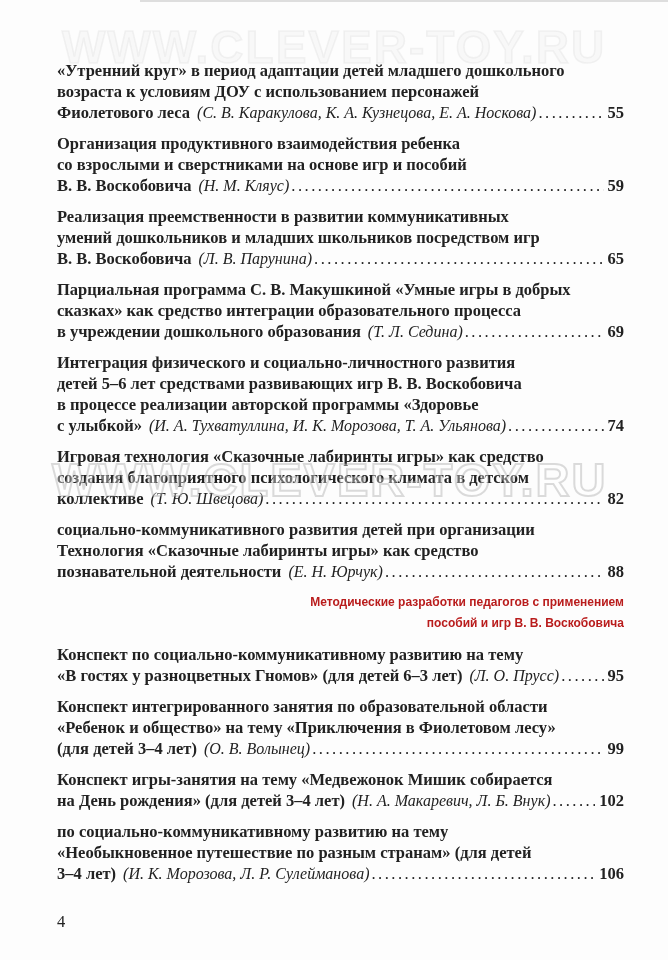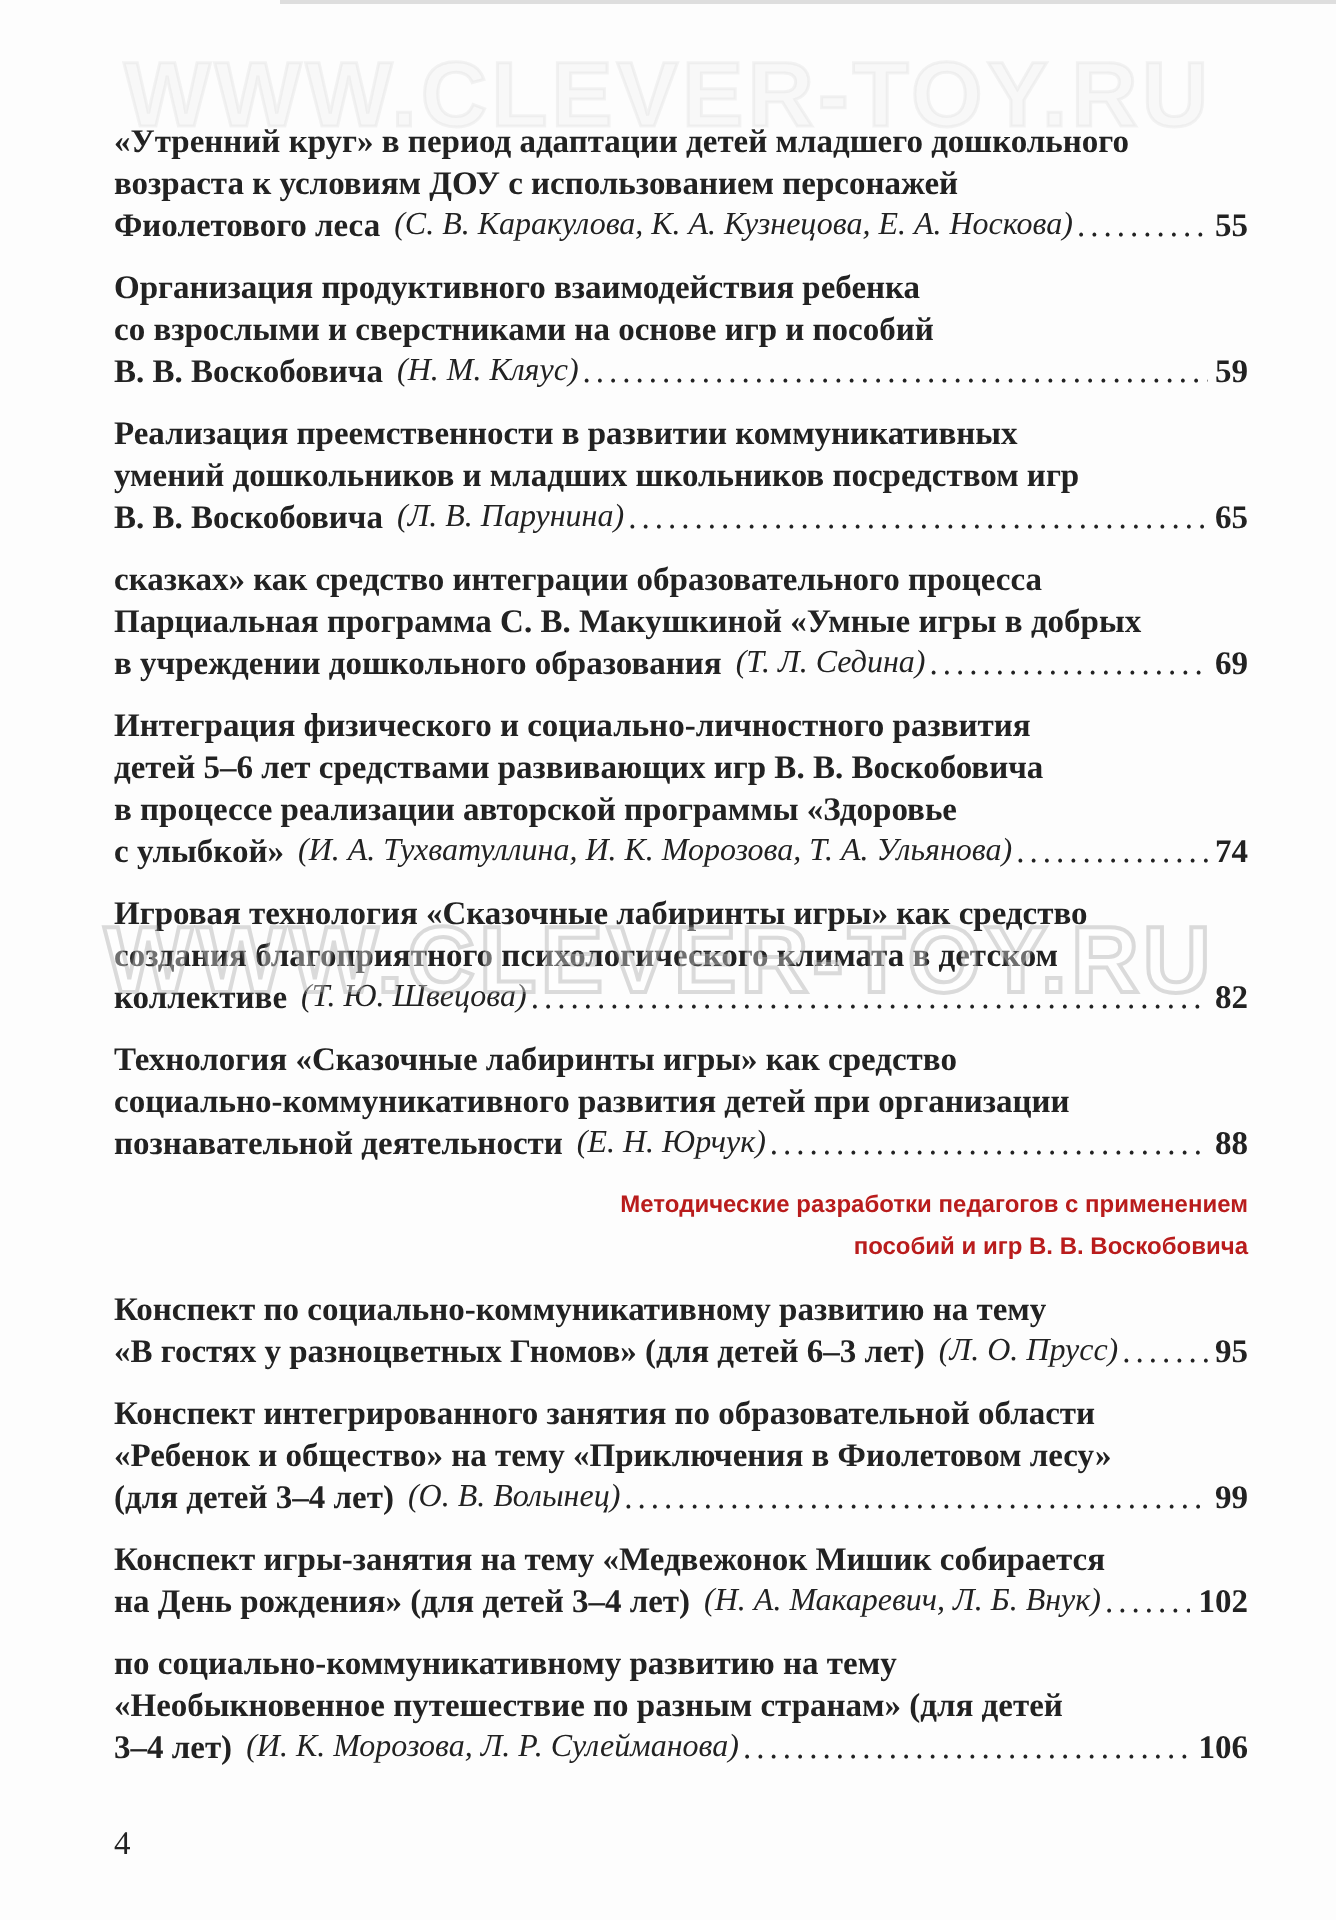--- a/index.html
+++ b/index.html
@@ -131,22 +131,22 @@
       <div class="entry-line">умений дошкольников и младших школьников посредством игр</div>
       <div class="entry-last">
         <span class="entry-title-part">В. В. Воскобовича</span>
         <span class="entry-authors">(Л. В. Парунина)</span>
         <span class="dots"></span>
         <span class="page-num">65</span>
       </div>
     </div>
 
     <div class="toc-entry">
+      <div class="entry-line">Парциальная программа С. В. Макушкиной «Умные игры в добрых</div>
       <div class="entry-line">сказках» как средство интеграции образовательного процесса</div>
-      <div class="entry-line">Парциальная программа С. В. Макушкиной «Умные игры в добрых</div>
       <div class="entry-last">
         <span class="entry-title-part">в учреждении дошкольного образования</span>
         <span class="entry-authors">(Т. Л. Седина)</span>
         <span class="dots"></span>
         <span class="page-num">69</span>
       </div>
     </div>
 
     <div class="toc-entry">
       <div class="entry-line">Интеграция физического и социально-личностного развития</div>
@@ -165,22 +165,22 @@
       <div class="entry-line">создания благоприятного психологического климата в детском</div>
       <div class="entry-last">
         <span class="entry-title-part">коллективе</span>
         <span class="entry-authors">(Т. Ю. Швецова)</span>
         <span class="dots"></span>
         <span class="page-num">82</span>
       </div>
     </div>
 
     <div class="toc-entry">
+      <div class="entry-line">социально-коммуникативного развития детей при организации</div>
       <div class="entry-line">Технология «Сказочные лабиринты игры» как средство</div>
-      <div class="entry-line">социально-коммуникативного развития детей при организации</div>
       <div class="entry-last">
         <span class="entry-title-part">познавательной деятельности</span>
         <span class="entry-authors">(Е. Н. Юрчук)</span>
         <span class="dots"></span>
         <span class="page-num">88</span>
       </div>
     </div>
 
     <div class="section-heading">
       <div>Методические разработки педагогов с применением</div>

